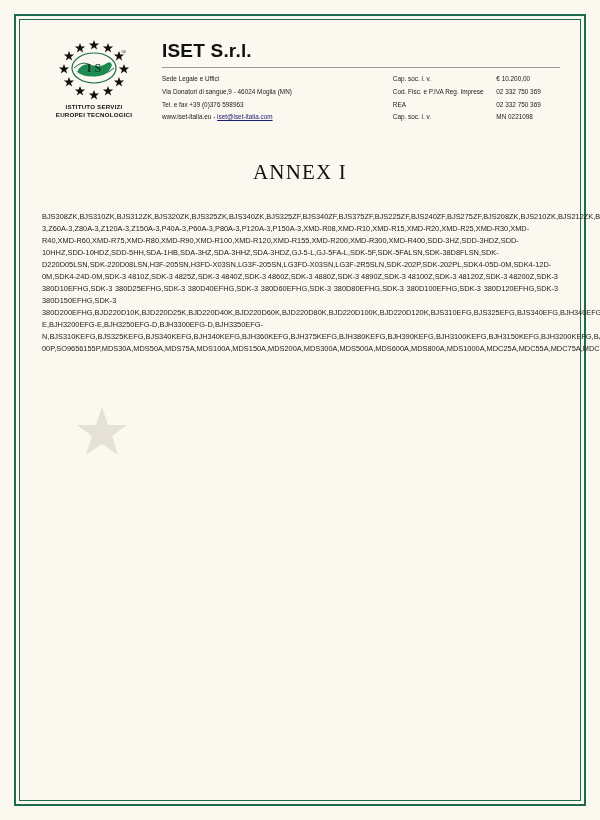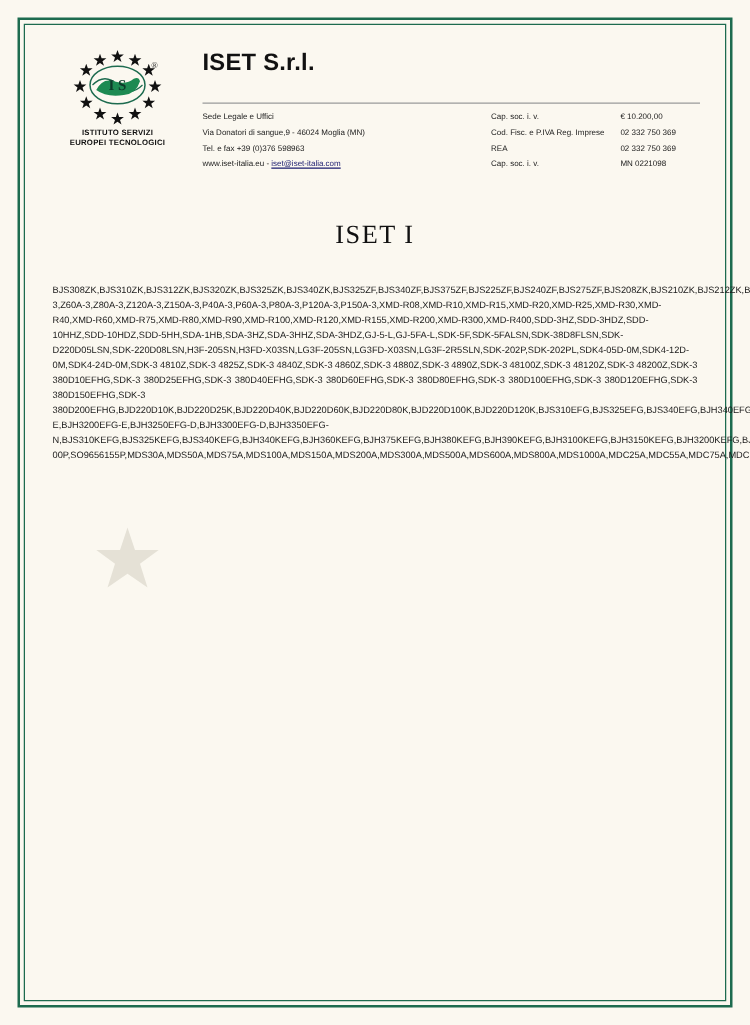--- a/index.html
+++ b/index.html
@@ -75,21 +75,21 @@
   .company-block {
     flex: 1 1 auto;
     padding-left: 14px;
     padding-top: 2px;
   }
   .company-name {
     font-size: 19px;
     font-weight: bold;
     color: #111;
     letter-spacing: 0.2px;
-    margin-bottom: 20px;
+    margin-bottom: 5px;
   }
   .rule {
     border-bottom: 1px solid #9a9a9a;
     margin: 4px 0 5px 0;
   }
   .info-table {
     width: 100%;
     border-collapse: collapse;
     font-size: 6.4px;
     color: #1a1a1a;
@@ -210,21 +210,21 @@
                 <span>www.iset-italia.eu</span><span> - </span><a href="#">iset@iset-italia.com</a>
               </td>
               <td class="mid">Cap. soc. i. v.</td>
               <td class="right">MN 0221098</td>
             </tr>
           </tbody>
         </table>
       </div>
     </div>
 
-    <div class="doc-title">ISET I</div>
+    <div class="doc-title">ANNEX I</div>
 
     <div class="body-wrap">
       <div class="watermark">
         <svg width="60" height="60" viewBox="0 0 60 60" xmlns="http://www.w3.org/2000/svg">
           <polygon points="30,4 36,22 55,22 40,33 46,52 30,41 14,52 20,33 5,22 24,22" fill="#bdb8a8"></polygon>
         </svg>
       </div>
       <div class="codes">BJS308ZK,BJS310ZK,BJS312ZK,BJS320ZK,BJS325ZK,BJS340ZK,BJS325ZF,BJS340ZF,BJS375ZF,BJS225ZF,BJS240ZF,BJS275ZF,BJS208ZK,BJS210ZK,BJS212ZK,BJS220ZK,BJS225ZK,BJS240ZK,BJS225ZF,BJS240ZF,BJS308PK,BJS310PK,BJS312PK,BJS320PK,BJS325PK,BJS340PK,BJS325PF,BJS340PF,BJS208PK,BJS210PK,BJS212PK,BJS225PK,BJS240PK,BJS225PF,BJS240PF,BJH360ZK,BJH375ZK,BJH380ZK,BJH3100ZK,BJH3120ZK,H360ZF,H375ZF,H380ZF,H3100ZF,H3120ZF,H3150ZE,H3200ZF,H3220ZE,H3250ZD,H3300ZD,H3340ZN,H3380ZN,H3400Z,H3450Z,H3500Z,H3600Z,H3800Z,H31000Z,H360PK,H375PK,H380PK,H3100PK,H380PF,H3100PF,H3120PF,H3150PE,H3200PE,H3220PE,H3250PD,H3300PD,H3340PN,H3380PN,H3400P,H3450P,H3500P,H3600P,H3800P,H31000P,MTX56A,MTX90A,MTX120A,MTX180A,MTX200A,MTX250A,MTX300A,MTX350A,MTX400A,MTX500A,MTX600A,MTX800A,MTX1000A,MFX56A,MFX90A,MFX120A,MFX180A,MFX200A,MFX250A,MFX300A,MFX350A,MFX400A,MFX600A,MFX800A,MFX1000A,Z40A-3,Z60A-3,Z80A-3,Z120A-3,Z150A-3,P40A-3,P60A-3,P80A-3,P120A-3,P150A-3,XMD-R08,XMD-R10,XMD-R15,XMD-R20,XMD-R25,XMD-R30,XMD-R40,XMD-R60,XMD-R75,XMD-R80,XMD-R90,XMD-R100,XMD-R120,XMD-R155,XMD-R200,XMD-R300,XMD-R400,SDD-3HZ,SDD-3HDZ,SDD-10HHZ,SDD-10HDZ,SDD-5HH,SDA-1HB,SDA-3HZ,SDA-3HHZ,SDA-3HDZ,GJ-5-L,GJ-5FA-L,SDK-5F,SDK-5FALSN,SDK-38D8FLSN,SDK-D220D05LSN,SDK-220D08LSN,H3F-205SN,H3FD-X03SN,LG3F-205SN,LG3FD-X03SN,LG3F-2R5SLN,SDK-202P,SDK-202PL,SDK4-05D-0M,SDK4-12D-0M,SDK4-24D-0M,SDK-3 4810Z,SDK-3 4825Z,SDK-3 4840Z,SDK-3 4860Z,SDK-3 4880Z,SDK-3 4890Z,SDK-3 48100Z,SDK-3 48120Z,SDK-3 48200Z,SDK-3 380D10EFHG,SDK-3 380D25EFHG,SDK-3 380D40EFHG,SDK-3 380D60EFHG,SDK-3 380D80EFHG,SDK-3 380D100EFHG,SDK-3 380D120EFHG,SDK-3 380D150EFHG,SDK-3 380D200EFHG,BJD220D10K,BJD220D25K,BJD220D40K,BJD220D60K,BJD220D80K,BJD220D100K,BJD220D120K,BJS310EFG,BJS325EFG,BJS340EFG,BJH340EFG,BJH360EFG,BJH375EFG,BJH380EFG,BJH390EFG,BJH3100EFG,BJH3150EFG,BJH3150EFG-E,BJH3200EFG-E,BJH3250EFG-D,BJH3300EFG-D,BJH3350EFG-N,BJS310KEFG,BJS325KEFG,BJS340KEFG,BJH340KEFG,BJH360KEFG,BJH375KEFG,BJH380KEFG,BJH390KEFG,BJH3100KEFG,BJH3150KEFG,BJH3200KEFG,BJH3250DEFG,BJH3300DEFG,BJH3350NEFG,BJH3400NEFG,BJH3500QEFG,BJH3600QEFG,BJH3800QEFG,SO965610,SO905625,SO965640,SO965660,SO965680,SO9656100,SO9656155,SO9656610P,SO905625P,SO965640P,SO9656660P,SO965680P,SO96561 00P,SO9656155P,MDS30A,MDS50A,MDS75A,MDS100A,MDS150A,MDS200A,MDS300A,MDS500A,MDS600A,MDS800A,MDS1000A,MDC25A,MDC55A,MDC75A,MDC100A,MDC160A,MDC200A,MDC250A,MDC300A,MDC400A,MDC500A,MDC600A,MDC800A,MDC1000A,MTC25A,MTC55A,MTC75A,MTC90A,MTC110A,MTC160A,MTC200A,MTC250A,MTC300A,MTC400A,MTC500A,MTC600A,MTC800A,MTC1000A.</div>
     </div>
 

